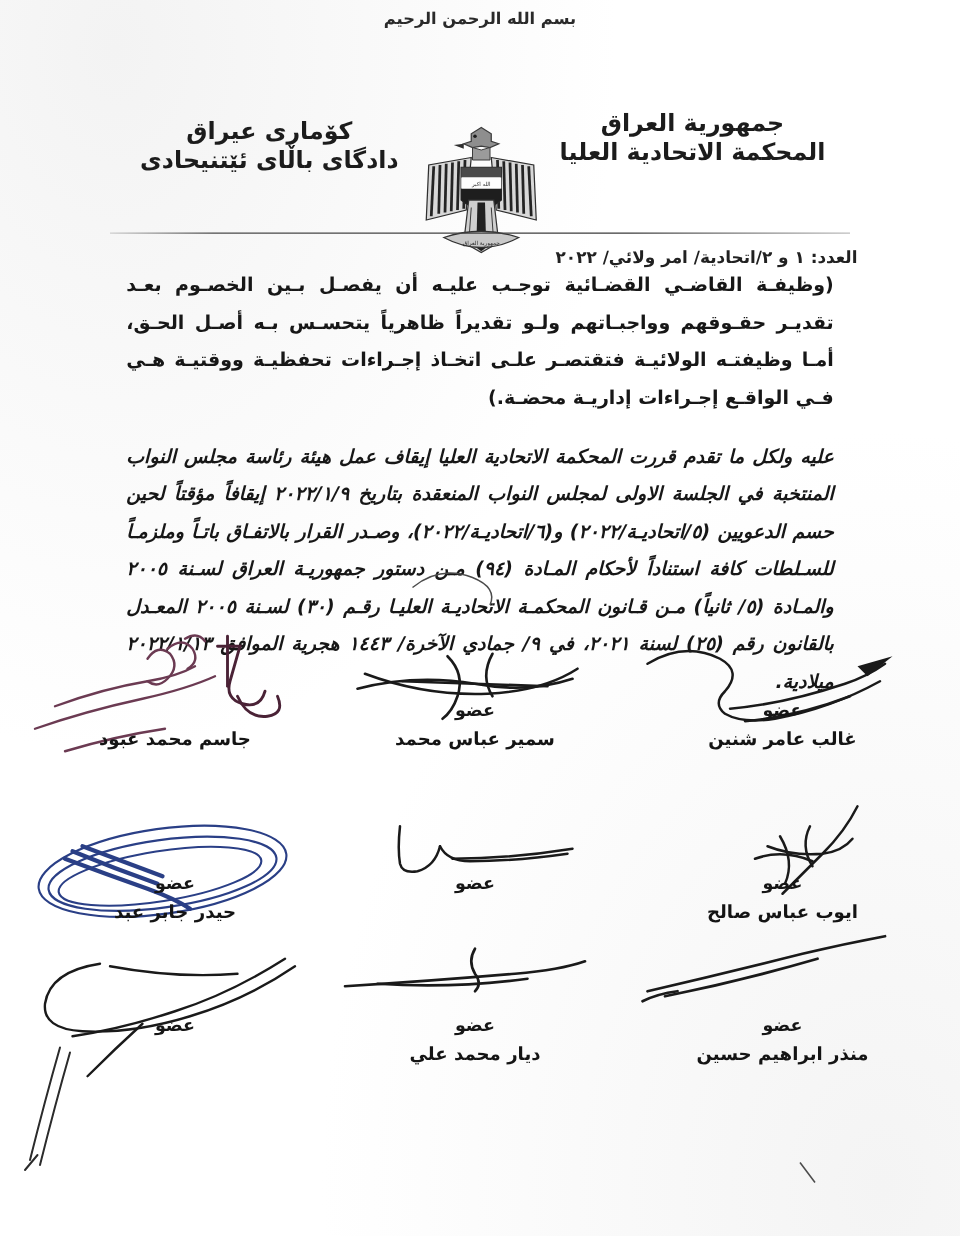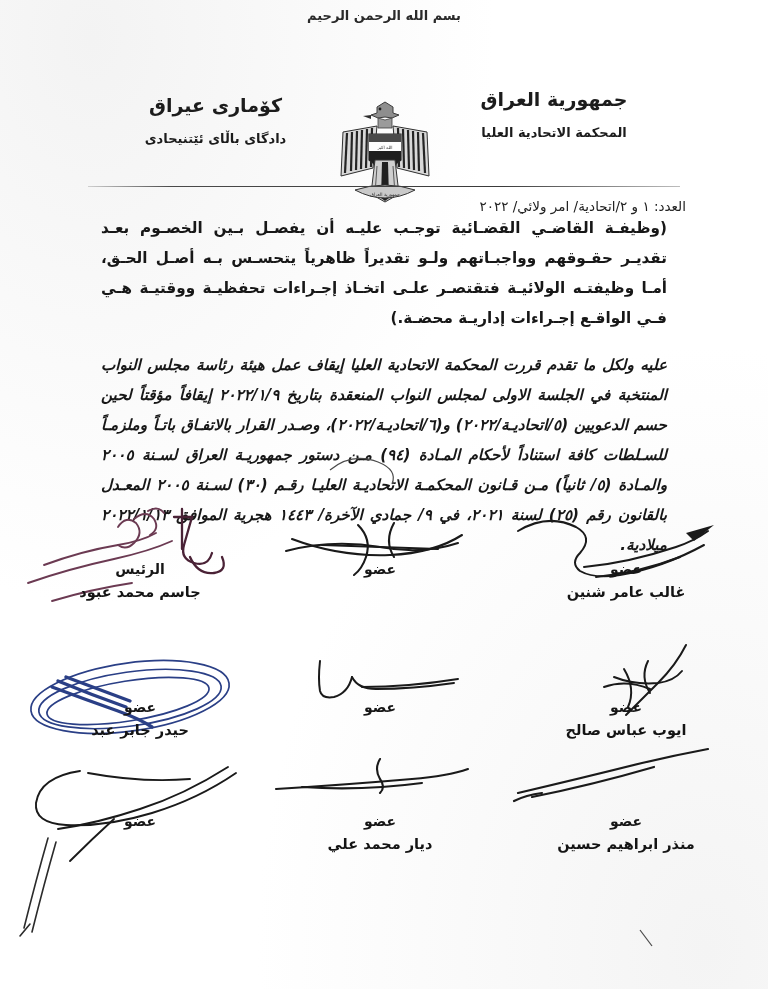--- a/index.html
+++ b/index.html
@@ -32,24 +32,24 @@
   }
   .lh-right{
     position:absolute;right:78px;top:12px;width:272px;text-align:center;
     direction:rtl;
   }
   .lh-left{
     position:absolute;left:78px;top:18px;width:275px;text-align:center;
     direction:rtl;
   }
   .lh-line1{font-size:19px;font-weight:bold;color:#1c1c1c;letter-spacing:.5px;margin-top:26px;}
-  .lh-line2{font-size:13px;font-weight:bold;color:#1c1c1c;margin-top:15px;letter-spacing:.5px;}
+  .lh-line2{font-size:19px;font-weight:bold;color:#1c1c1c;margin-top:1px;letter-spacing:.5px;}
   .lh-number{
     position:absolute;right:82px;top:148px;
-    font-size:13.5px;font-weight:normal;color:#212121;direction:rtl;
+    font-size:13.5px;font-weight:bold;color:#212121;direction:rtl;
   }
   
   .emblem{
     position:absolute;left:333px;top:48px;width:104px;height:116px;
   }
   .emblem svg{display:block;width:104px;height:116px;}
   
   .divider{
     position:absolute;left:88px;top:186px;width:592px;height:1px;
     background:linear-gradient(to right,#cfcfcf,#4a4a4a 14%,#3a3a3a 70%,#bdbdbd);
@@ -174,37 +174,37 @@
             <path d="M112 14 Q124 4 132 14 Q138 24 128 30"></path>
             <path d="M126 6 Q136 0 142 8"></path>
           </g>
           <g fill="none" stroke="#4a2236" stroke-width="2.3" stroke-linecap="round">
             <path d="M152 12 L170 12 L162 40 Q158 54 172 58 Q186 62 190 48"></path>
             <path d="M160 4 L160 44"></path>
             <path d="M168 52 Q176 70 192 68 Q206 66 200 52"></path>
           </g>
         </svg>
       </div>
-      <div class="sig-role">الرئيس</div>
       <div class="sig-name">جاسم محمد عبود</div>
     </div>
 
     <div class="sig-cell col-1 row-0">
       <div class="sig-ink">
         <svg viewBox="0 0 236 110" xmlns="http://www.w3.org/2000/svg">
           <g fill="none" stroke="#1a1a1a" stroke-width="2.1" stroke-linecap="round">
             <path d="M24 46 Q70 34 118 42 Q160 50 196 38"></path>
             <path d="M30 34 Q78 52 128 50 Q172 48 200 30"></path>
             <path d="M96 20 Q110 34 104 52 Q100 64 92 70"></path>
             <path d="M132 18 Q122 36 132 52"></path>
             <path d="M60 40 L176 44"></path>
           </g>
         </svg>
       </div>
       <div class="sig-role">عضو</div>
+      <div class="sig-name">سمير عباس محمد</div>
     </div>
 
     <div class="sig-cell col-2 row-0">
       <div class="sig-ink">
         <svg viewBox="0 0 236 110" xmlns="http://www.w3.org/2000/svg">
           <g fill="none" stroke="#1a1a1a" stroke-width="2" stroke-linecap="round">
             <path d="M10 26 Q40 8 68 22 Q86 32 72 48 Q62 58 72 66 Q86 74 112 70 Q156 62 196 40"></path>
             <path d="M76 62 Q120 58 168 42 Q186 36 200 26"></path>
             <path d="M88 72 Q130 68 172 52"></path>
           </g>

